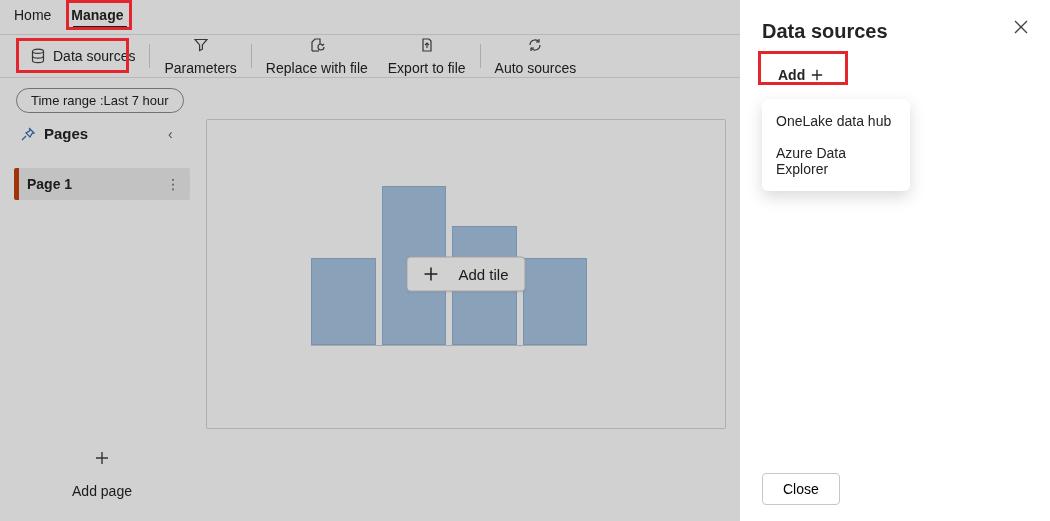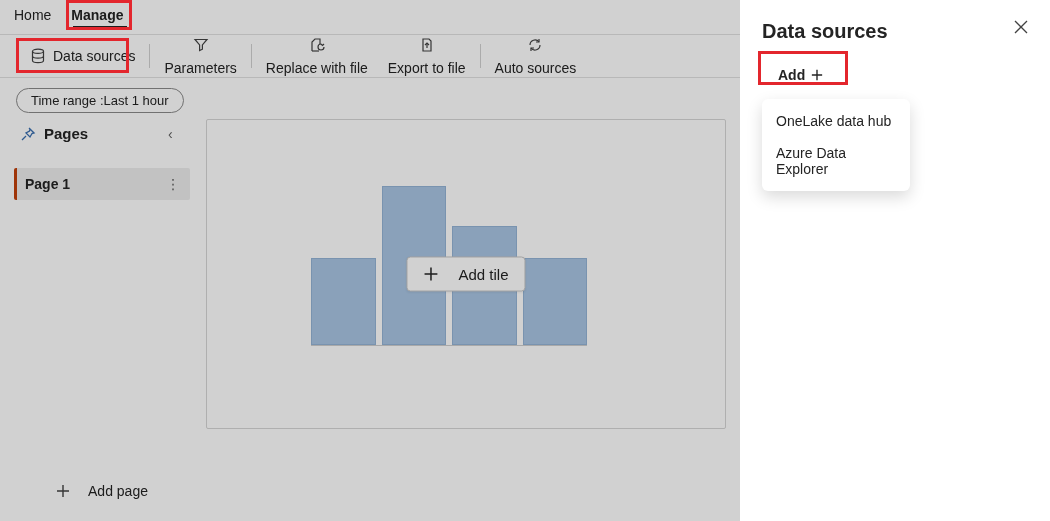--- a/index.html
+++ b/index.html
@@ -29,23 +29,23 @@
   .pillrow { padding:10px 16px 6px; }
   .pill { display:inline-flex; align-items:center; border:1px solid #8a8a8a; border-radius:16px; padding:4px 14px; font-size:13px; cursor:pointer; background:#fff; }
   .pill b { font-weight:400; }
 
   
   .main { display:flex; height:386px; padding-left:14px; gap:10px; }
   .sidebar { width:176px; display:flex; flex-direction:column; }
   .side-head { display:flex; align-items:center; gap:4px; padding:6px 8px 26px 6px; justify-content:space-between; }
   .side-head .lbl { display:flex; align-items:center; gap:8px; font-weight:600; font-size:15px; }
   .chev { width:14px; font-size:14px; color:#616161; cursor:pointer; }
-  .page-item { display:flex; align-items:center; justify-content:space-between; background:#ededed; border-left:3px solid #c2410c; padding:8px 10px 8px 8px; border-radius:2px; font-weight:600; cursor:pointer; }
+  .page-item { display:flex; align-items:center; justify-content:space-between; background:#ededed; border-left:5px solid #c2410c; padding:8px 10px 8px 8px; border-radius:2px; font-weight:600; cursor:pointer; }
   .vdots { font-size:14px; color:#616161; cursor:pointer; font-weight:400; }
-  .side-foot { margin-top:auto; display:flex; align-items:center; justify-content:center; gap:18px; padding:10px 0 6px; font-size:14px; cursor:pointer; }
+  .side-foot { margin-top:auto; display:flex; align-items:center; justify-content:center; gap:18px; padding:10px 0 6px; font-size:14px; cursor:pointer;flex-direction:column; }
 
   .canvas-wrap { flex:1; padding-right:8px; }
   .canvas { width:520px; height:310px; border:1px solid #d6d6d6; border-radius:2px; background:#fff; position:relative; margin-left:6px; }
   .bars { position:absolute; left:104px; top:66px; width:276px; height:160px; display:flex; align-items:flex-end; gap:6px; border-bottom:1px solid #cfcfcf; }
   .bar { flex:1; background:#a9c5e3; border:1px solid #94b4d6; }
   .add-tile { position:absolute; left:50%; top:50%; transform:translate(-50%,-50%); display:flex; align-items:center; gap:20px; padding:8px 16px; border:1px solid #c7c7c7; border-radius:4px; background:#fff; font-size:15px; cursor:pointer; box-shadow:0 1px 2px rgba(0,0,0,0.05); }
 
   
   .panel { position:absolute; top:0; right:0; width:310px; height:521px; background:#fff; z-index:10; padding:20px 22px 16px 22px; display:flex; flex-direction:column; }
   .panel h1 { margin:0 0 18px 0; font-size:20px; font-weight:600; }
@@ -122,21 +122,21 @@
             <path d="M4 14v-3h3"></path>
         </svg>
       </span>
       <span>Auto sources</span>
     </div>
   </div>
 
   <div class="pillrow">
     <div class="pill">
       <span>Time range : </span>
-      <b>Last 1 hour</b>
+      <b>Last 7 hour</b>
     </div>
   </div>
 
   <div class="main">
     <div class="sidebar">
       <div class="side-head">
         <div class="lbl">
           <span>
             <svg width="16" height="16" viewBox="0 0 16 16" fill="none" stroke="#3a6fb0" stroke-width="1.3">
               <path d="M9 2l5 5-2 .5-2 3.5L6 7l3.5-2 .5-2z"></path>
@@ -201,13 +201,16 @@
             <path d="M7 1v12M1 7h12"></path>
           </svg>
       </span>
     </div>
   </div>
   <div class="red-box-add"></div>
   <div class="menu">
     <div class="menu-item">OneLake data hub</div>
     <div class="menu-item">Azure Data Explorer</div>
   </div>
+  <div class="panel-foot">
+    <button class="close-btn">Close</button>
+  </div>
 </div>
 
 </body></html>

